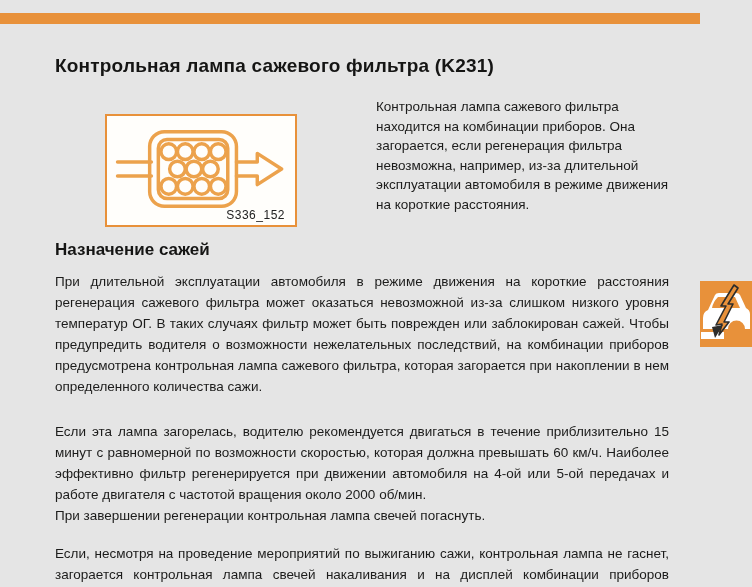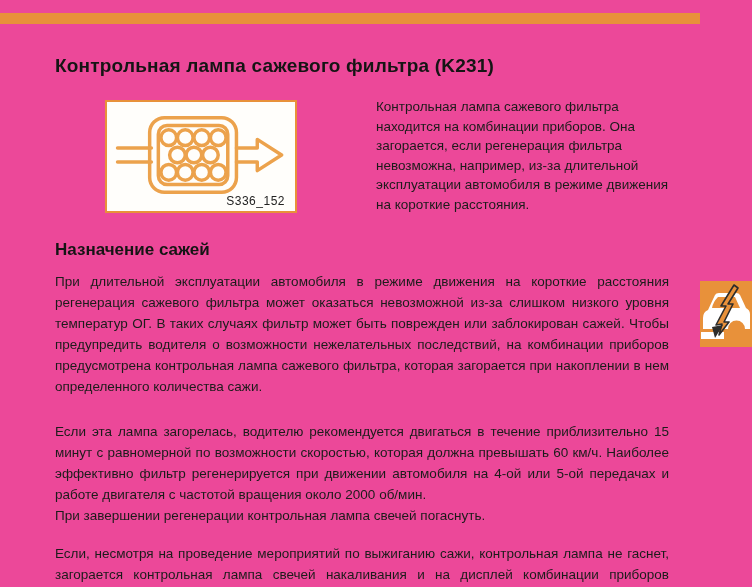--- a/index.html
+++ b/index.html
@@ -1,28 +1,28 @@
 <!DOCTYPE html>
 <html style="--accent: #E8913A; --accent-light: #ECA24C; --ink: #1c1c1b;"><head>
 <meta charset="utf-8">
 <style>
   :root { --accent:#E8913A; --accent-light:#ECA24C; --ink:#1c1c1b; }
   * { box-sizing:border-box; }
   html,body { margin:0; padding:0; background:#ffffff; }
   .page {
-    position:relative; width:752px; height:587px; background:#ec4899;
+    position:relative; width:752px; height:587px; background:#e5e5e5;
     font-family:"Liberation Sans", sans-serif; color:var(--ink); overflow:hidden;
   }
   .topbar { position:absolute; left:0; top:13px; width:700px; height:11px; background:var(--accent); }
   .title {
     position:absolute; left:55px; top:55px; margin:0;
     font-size:19px; font-weight:bold; letter-spacing:0.2px; color:#151514;
   }
   .figure-box {
-    position:absolute; left:105px; top:100px; width:192px; height:113px;
+    position:absolute; left:105px; top:114px; width:192px; height:113px;
     border:2px solid var(--accent); background:#fffefb;
   }
   .figure-art { position:absolute; left:7px; top:7px; }
   .filter-line { stroke:var(--accent-light); stroke-width:4; fill:none; stroke-linejoin:round; stroke-linecap:round; }
   .figure-caption {
     position:absolute; right:10px; bottom:3px; font-size:12px; letter-spacing:0.5px; color:#222;
   }
   .intro {
     position:absolute; left:376px; top:97px; width:294px; margin:0;
     font-size:13.5px; line-height:19.5px;

